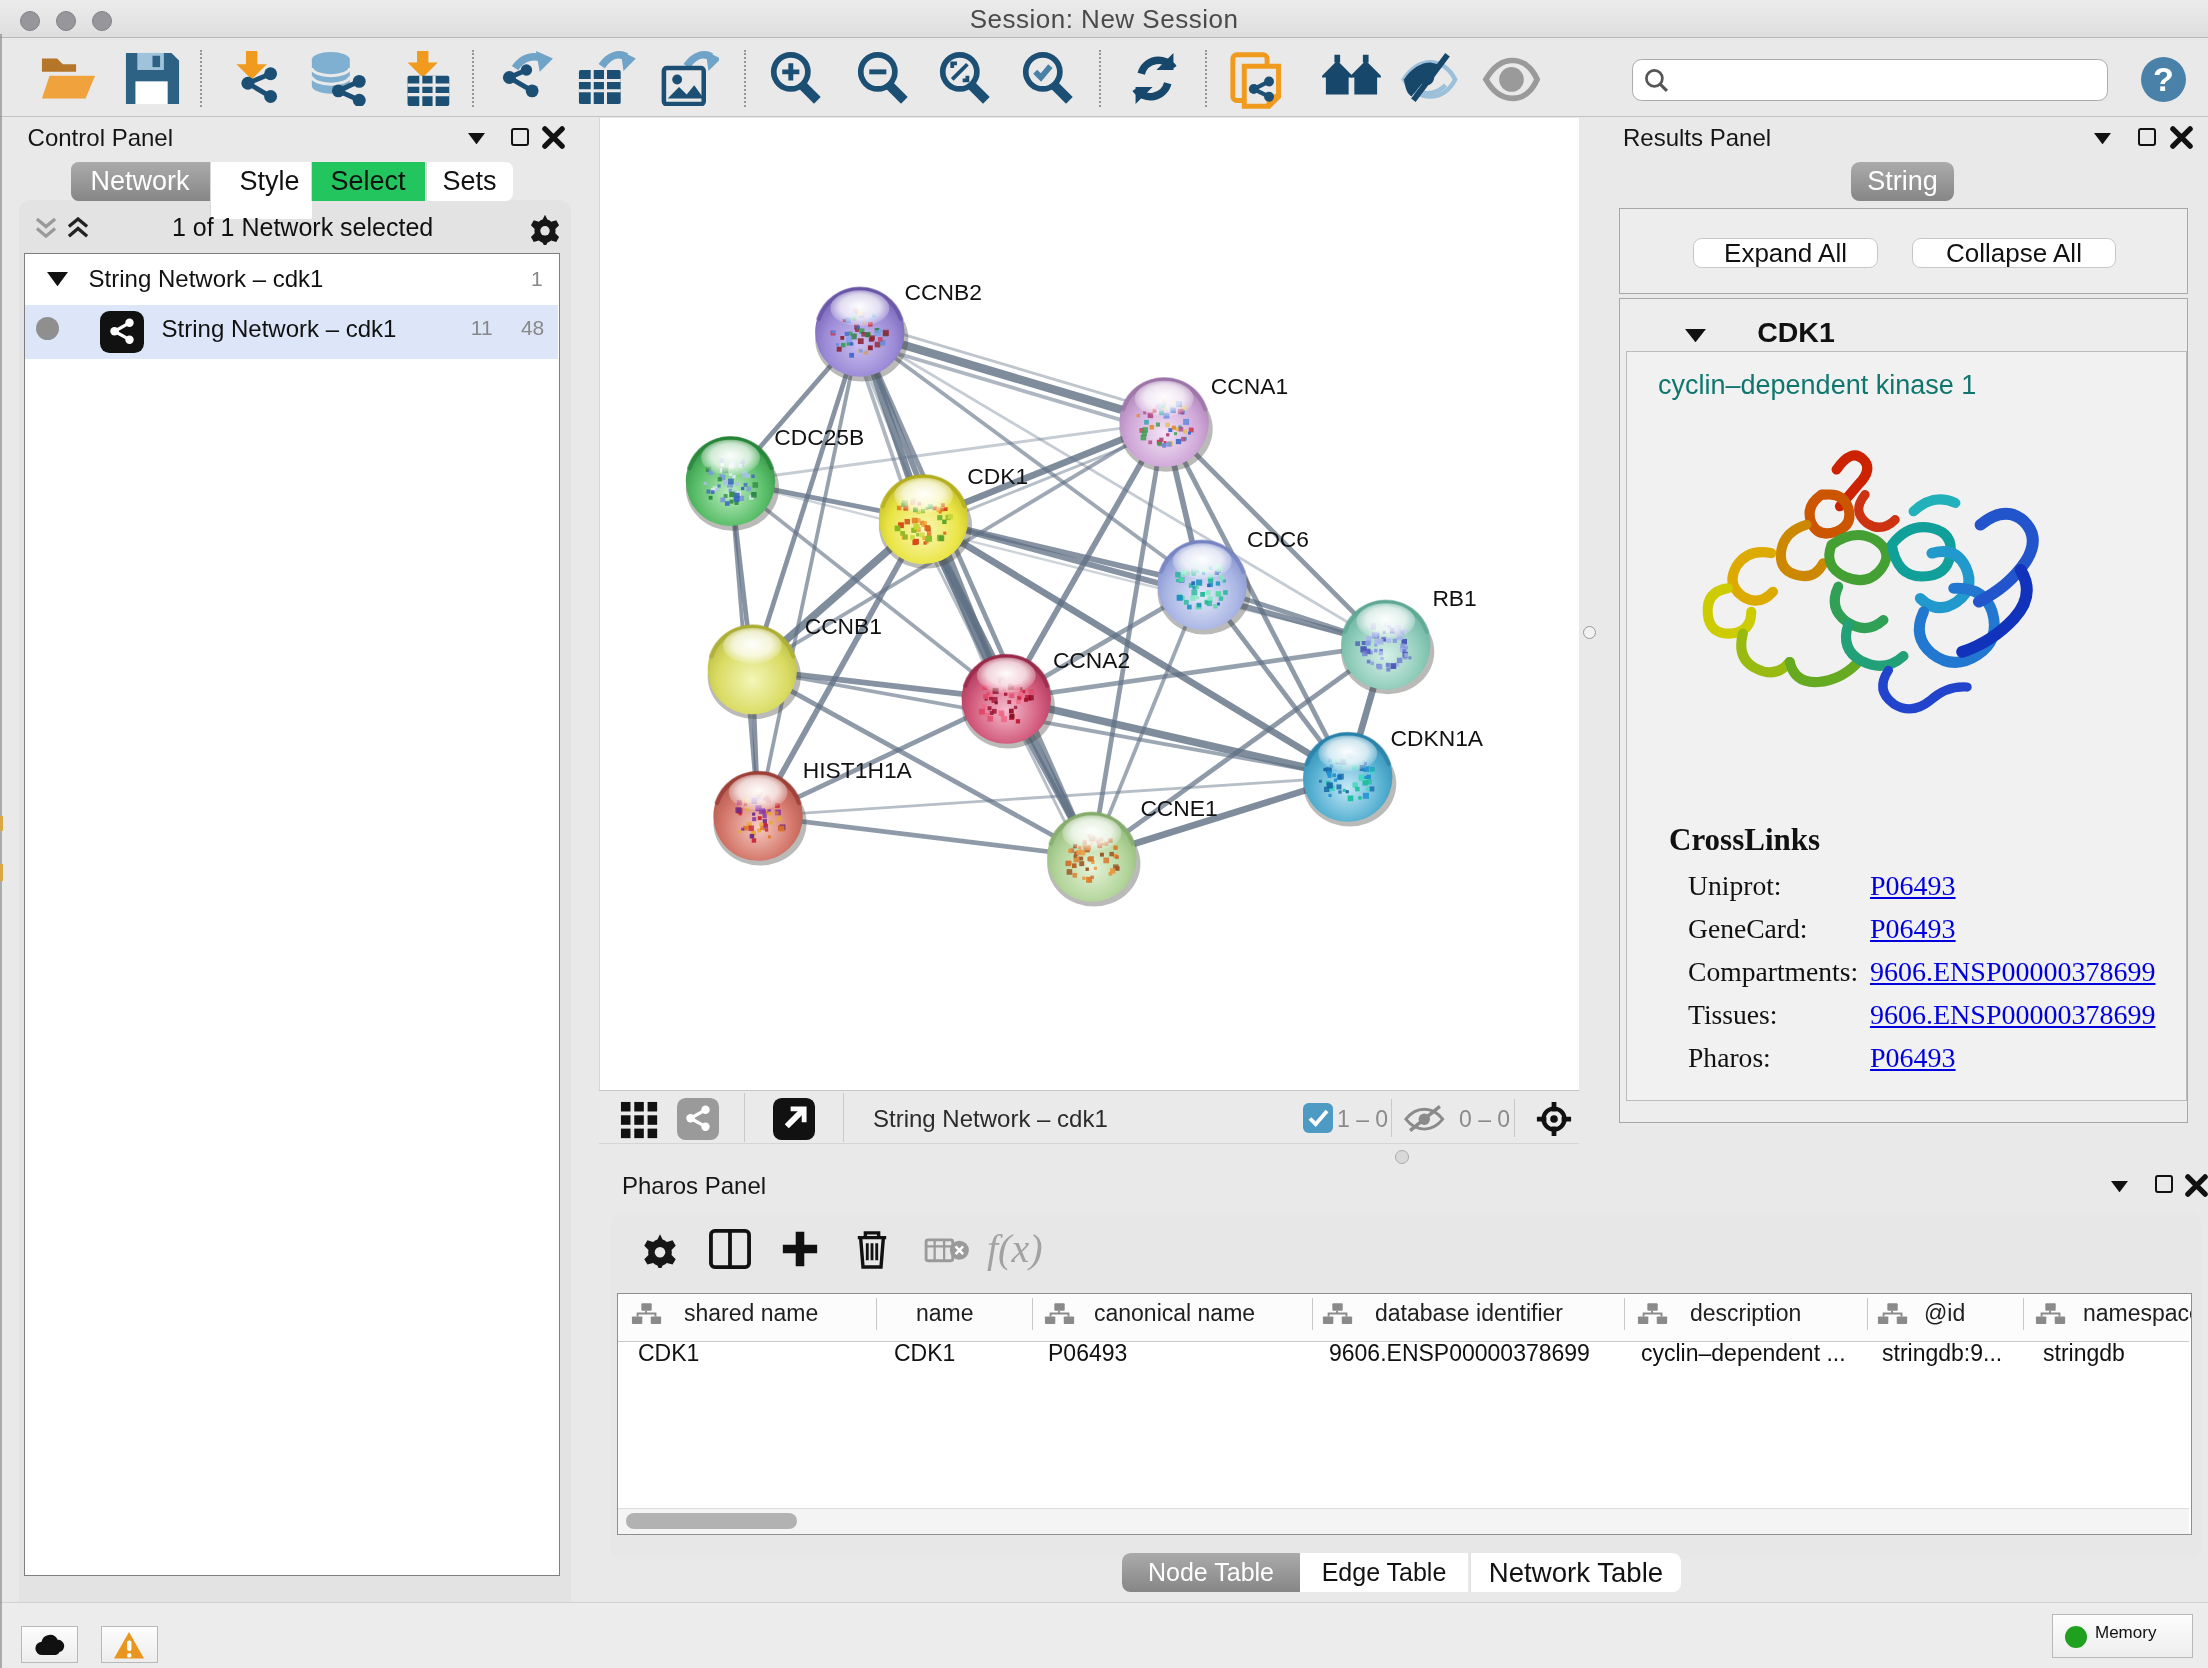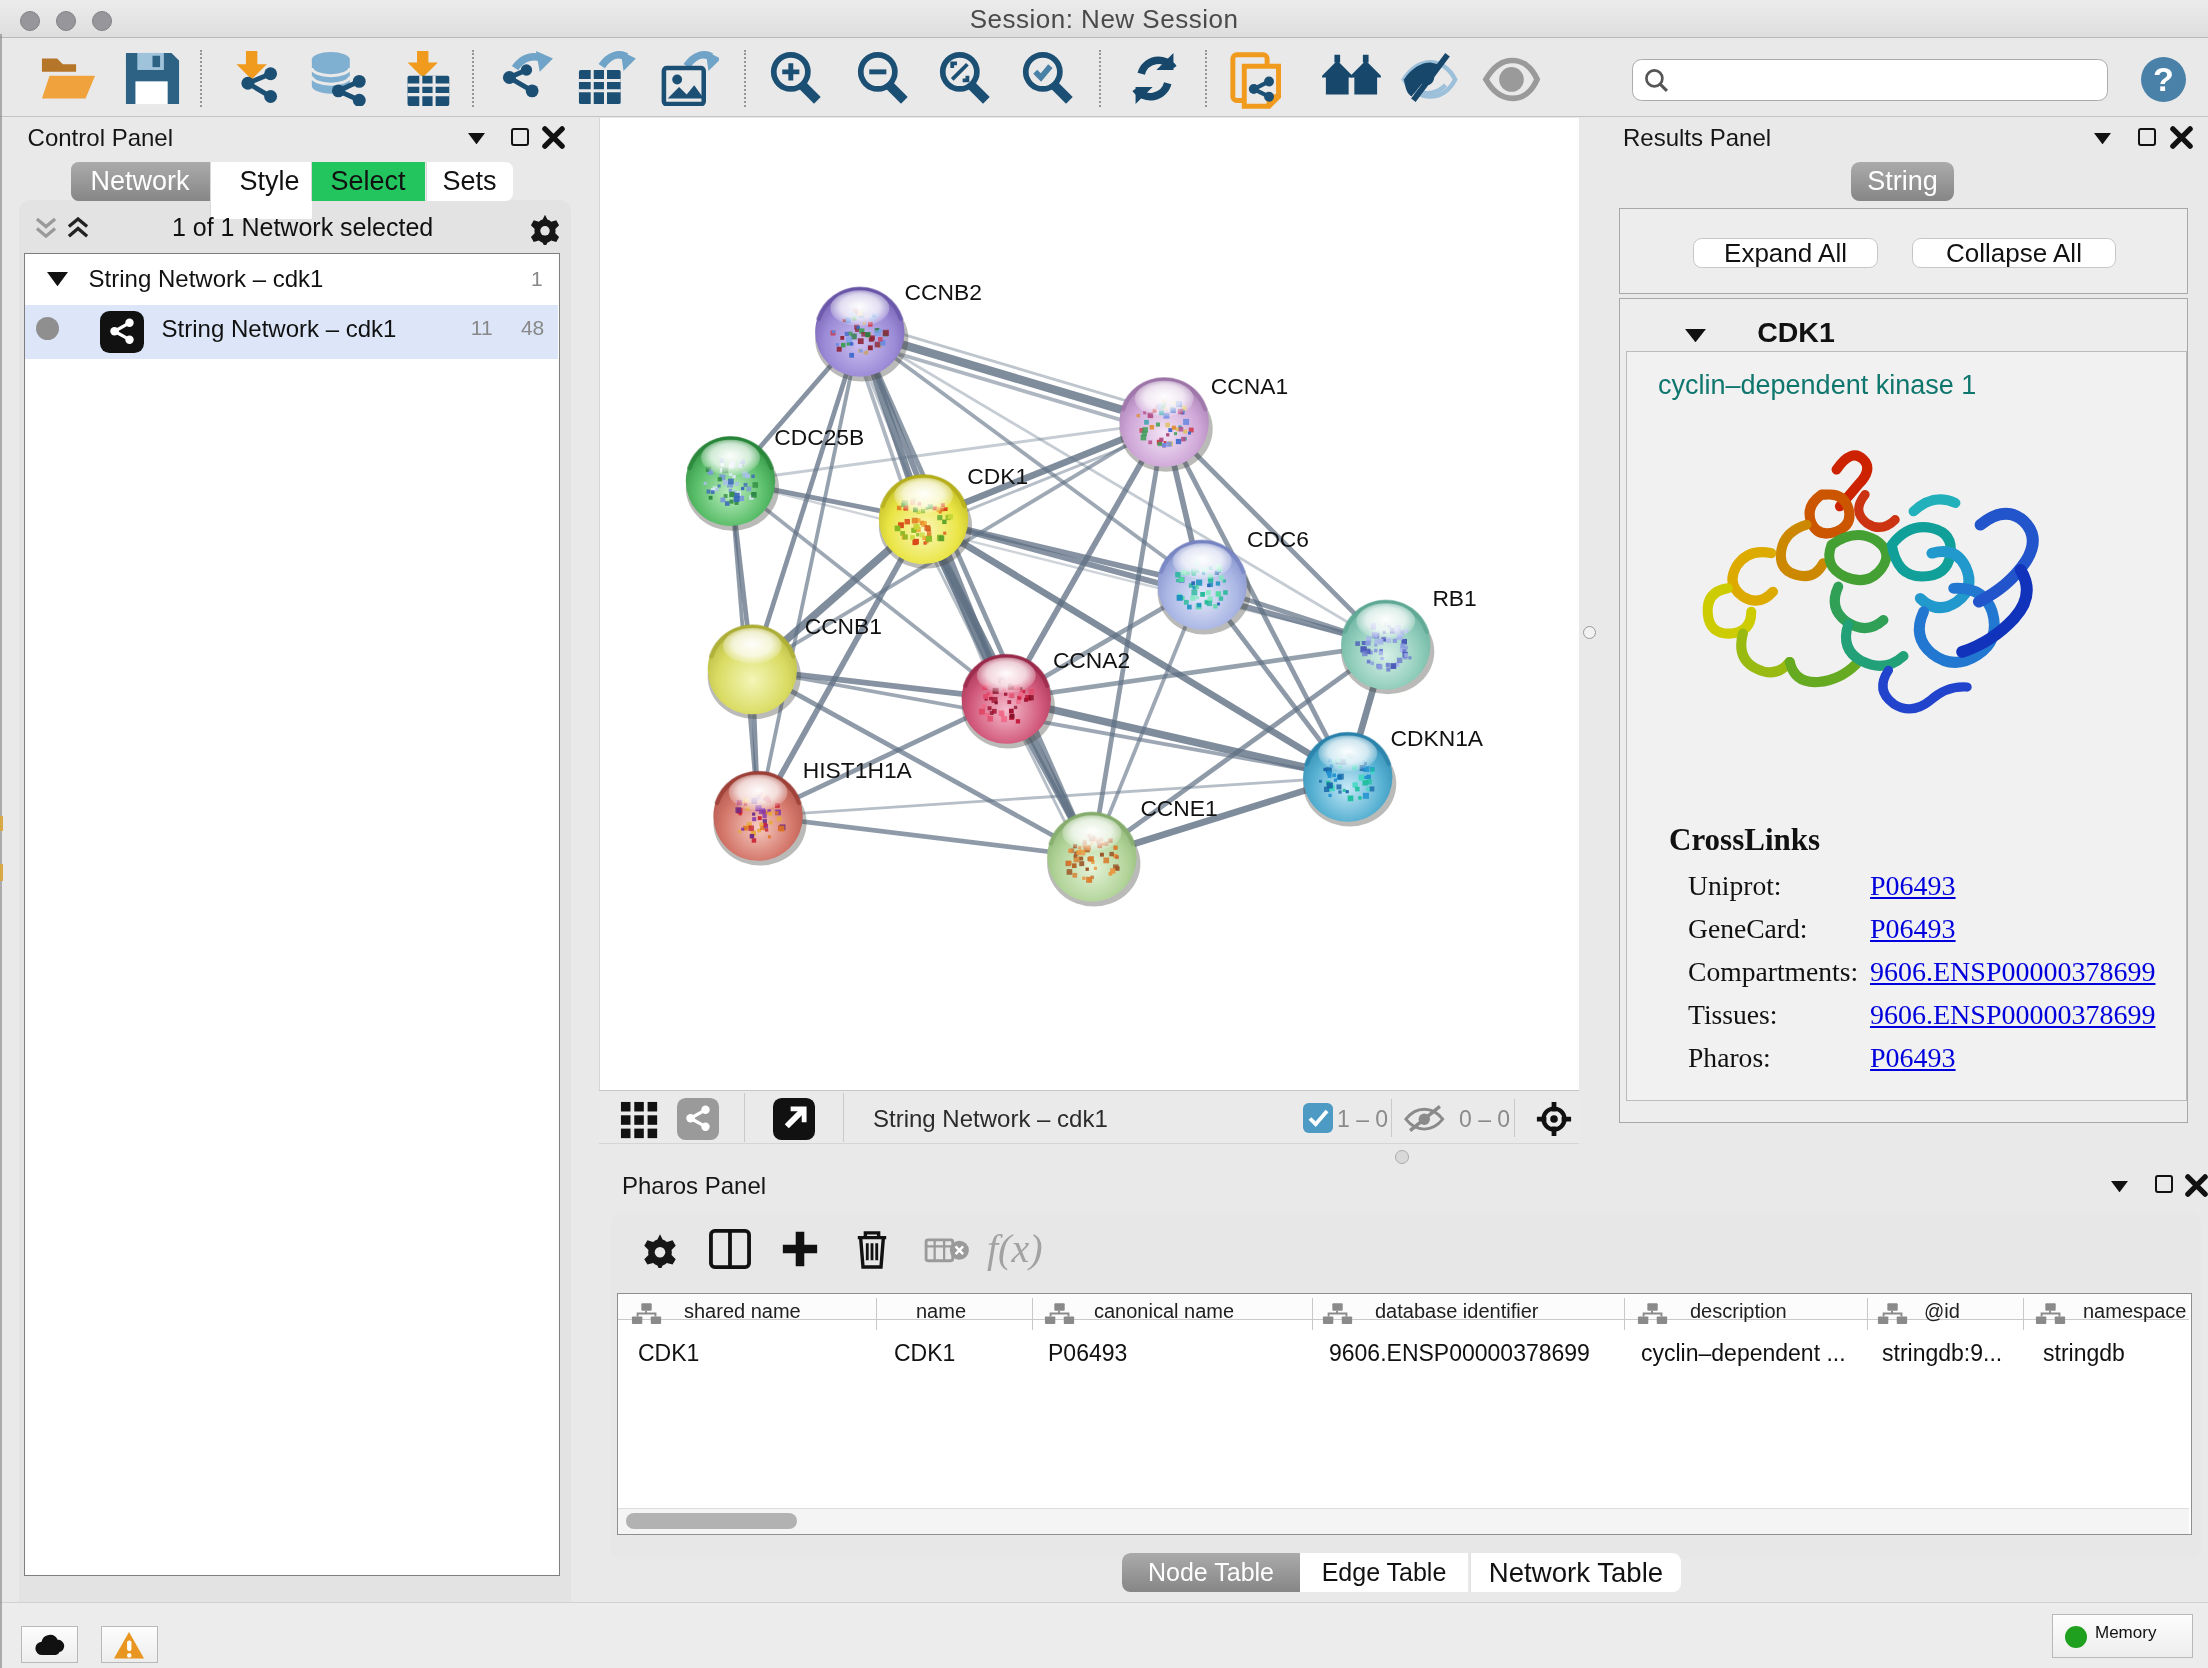--- a/index.html
+++ b/index.html
@@ -1086,21 +1086,21 @@
   </svg>
   <svg style="position:absolute;left:325px;top:91px" width="46" height="28.5" viewBox="0 0 48 30">
     <rect x="2" y="4" width="28" height="22" rx="2" fill="none" stroke="#9a9a9a" stroke-width="3"></rect>
     <path d="M2 11 h28 M11 4 v22 M21 4 v22" stroke="#9a9a9a" stroke-width="2.4"></path>
     <circle cx="37" cy="15" r="10" fill="#9a9a9a"></circle>
     <path d="M33 11 l8 8 M41 11 l-8 8" stroke="#fff" stroke-width="2.6"></path>
   </svg>
   <div style="position:absolute;left:388px;top:80px;font-family:'Liberation Serif',serif;font-style:italic;font-size:40px;color:#a2a2a2;">f(x)</div>
 
   <div style="position:absolute;left:18px;top:148px;width:1575px;height:242px;background:#fff;border:1.9px solid #8f8f8f;overflow:hidden;">
-    <div style="position:absolute;left:0;top:0;width:1571px;height:26px;background:#fcfcfc;border-bottom:1.9px solid #c9c9c9;font-size:20px;color:#202020;">
+    <div style="position:absolute;left:0;top:0;width:1571px;height:48px;background:#fcfcfc;border-bottom:1.9px solid #c9c9c9;font-size:23px;color:#202020;">
       <svg class="hicon" style="left:13.3px;" viewBox="0 0 34 26" width="32" height="25">
           <use href="#hier"></use>
         </svg>
       <span style="position:absolute;left:66px;top:5.7px;">shared name</span>
       <span style="position:absolute;left:298px;top:5.7px;">name</span>
       <svg class="hicon" style="left:426px;" viewBox="0 0 34 26" width="32" height="25">
           <use href="#hier"></use>
         </svg>
       <span style="position:absolute;left:476px;top:5.7px;">canonical name</span>
       <svg class="hicon" style="left:704px;" viewBox="0 0 34 26" width="32" height="25">

